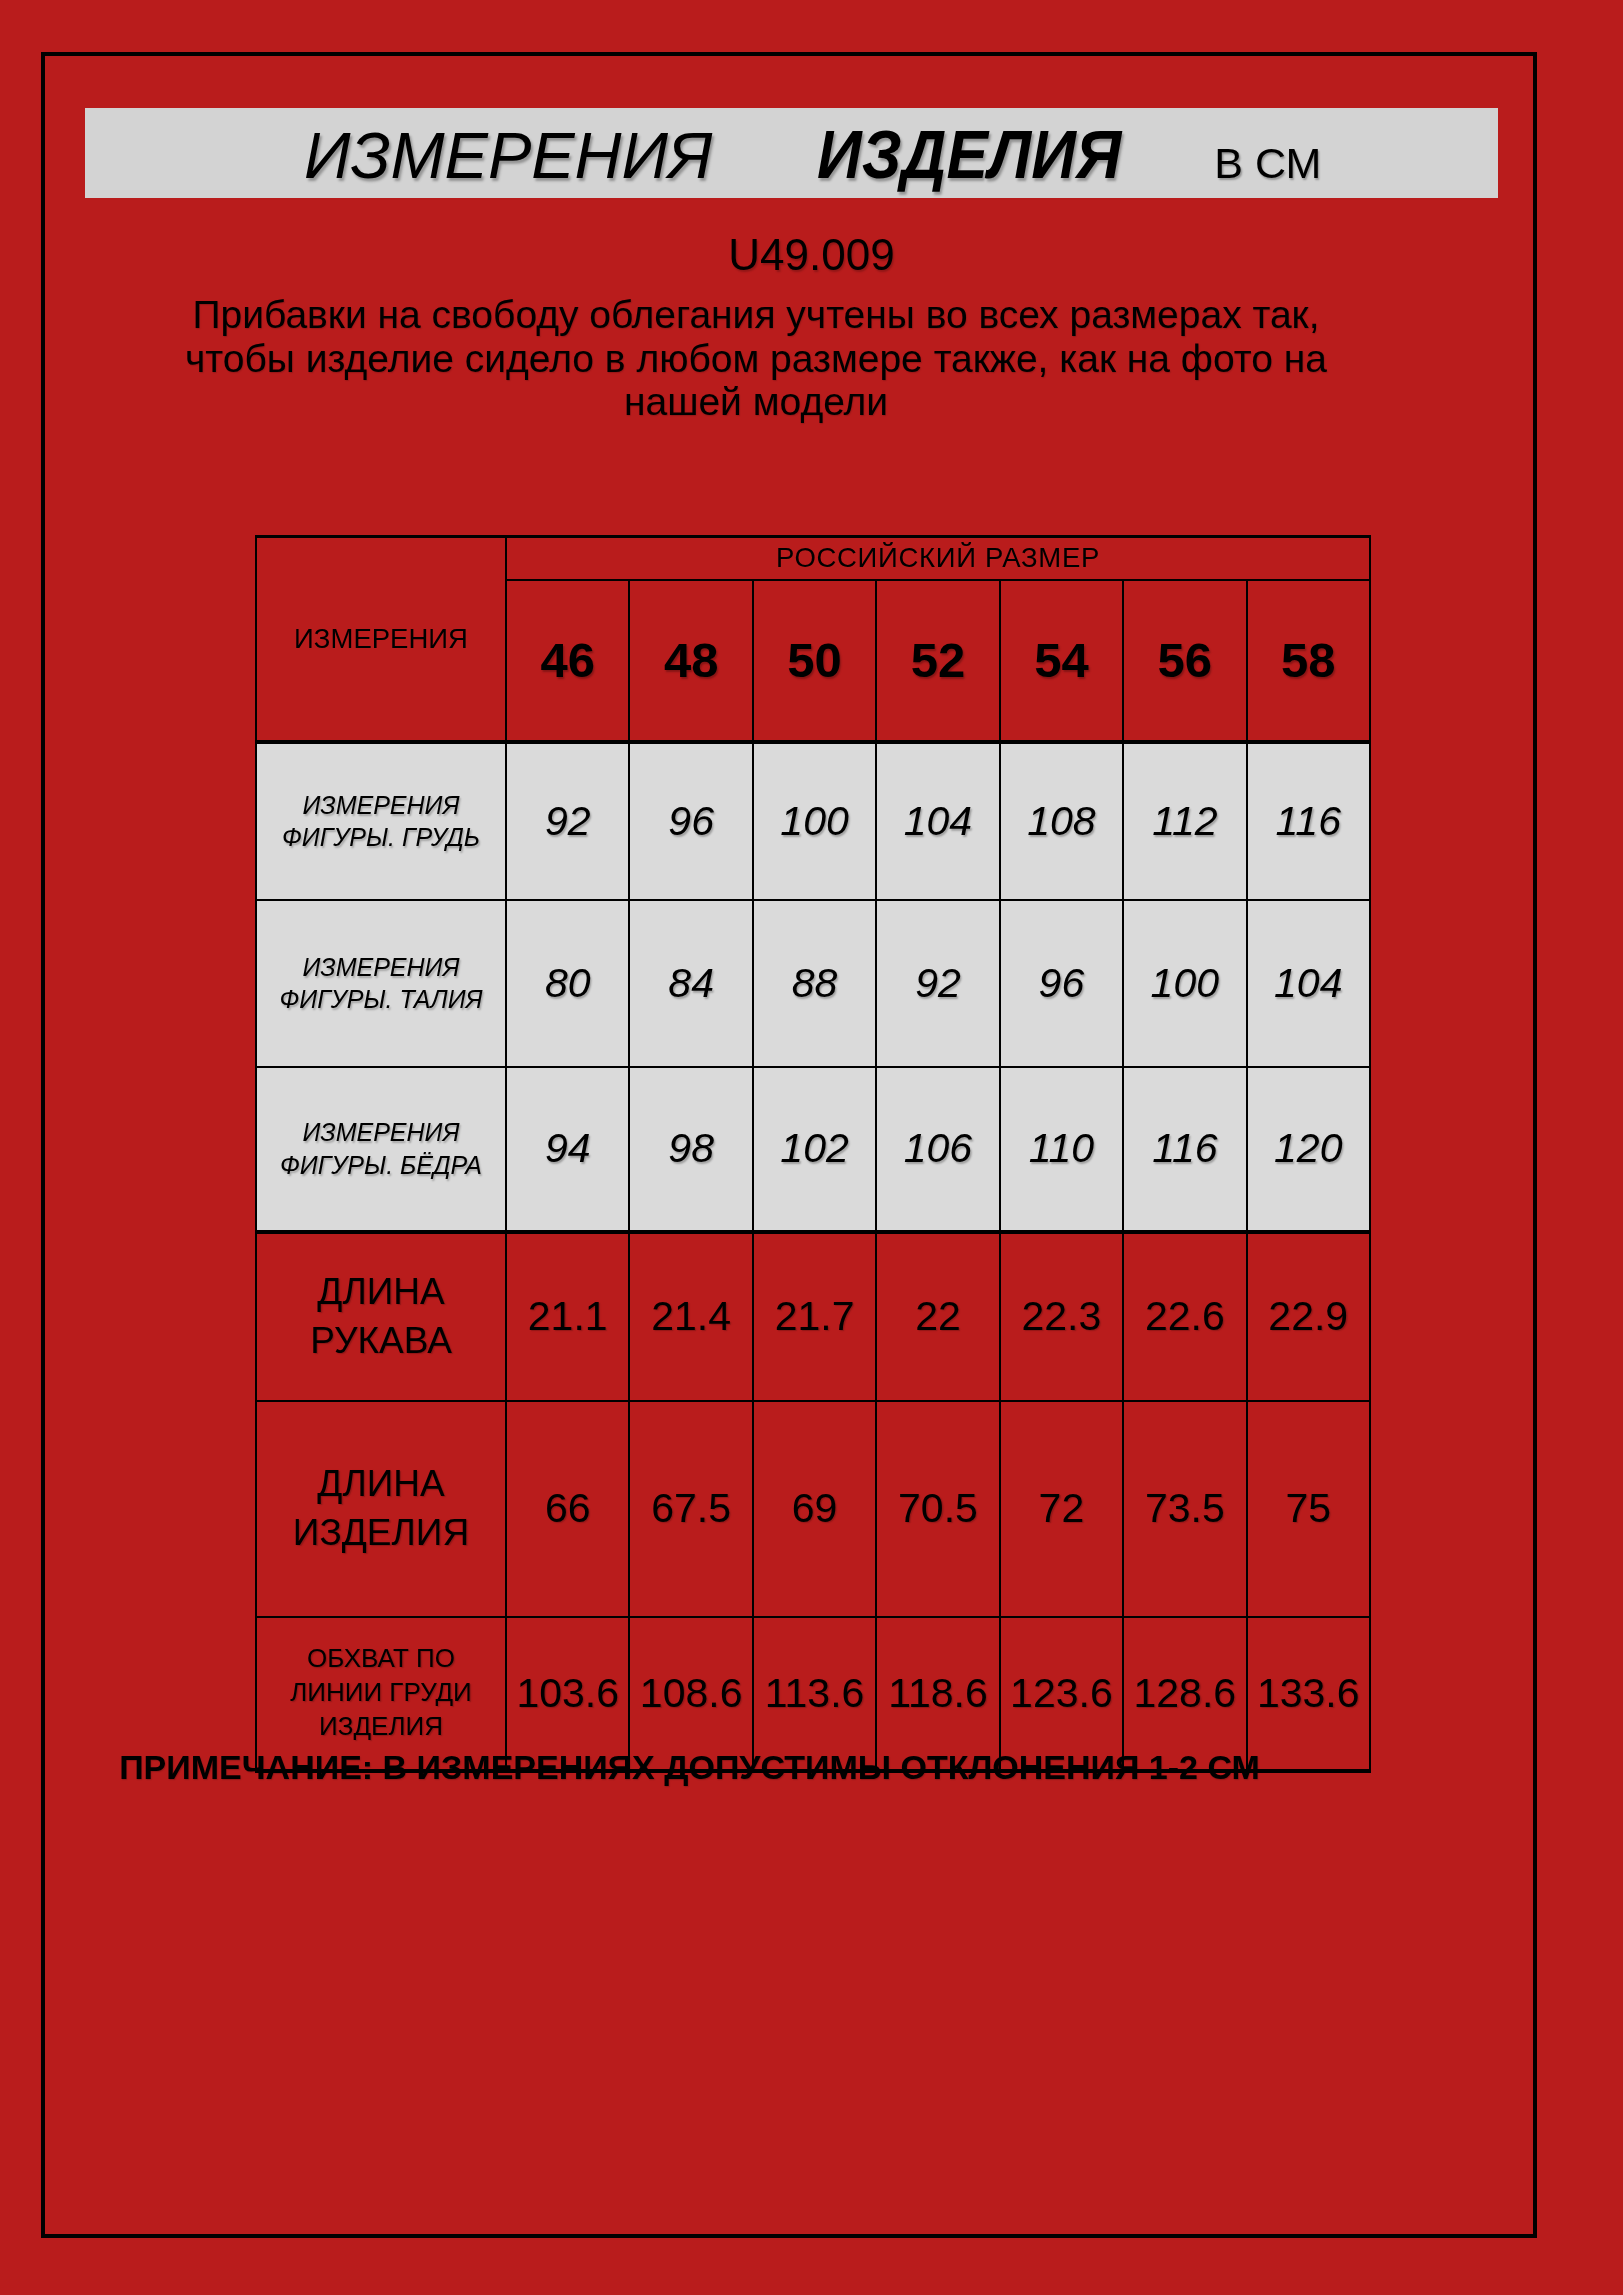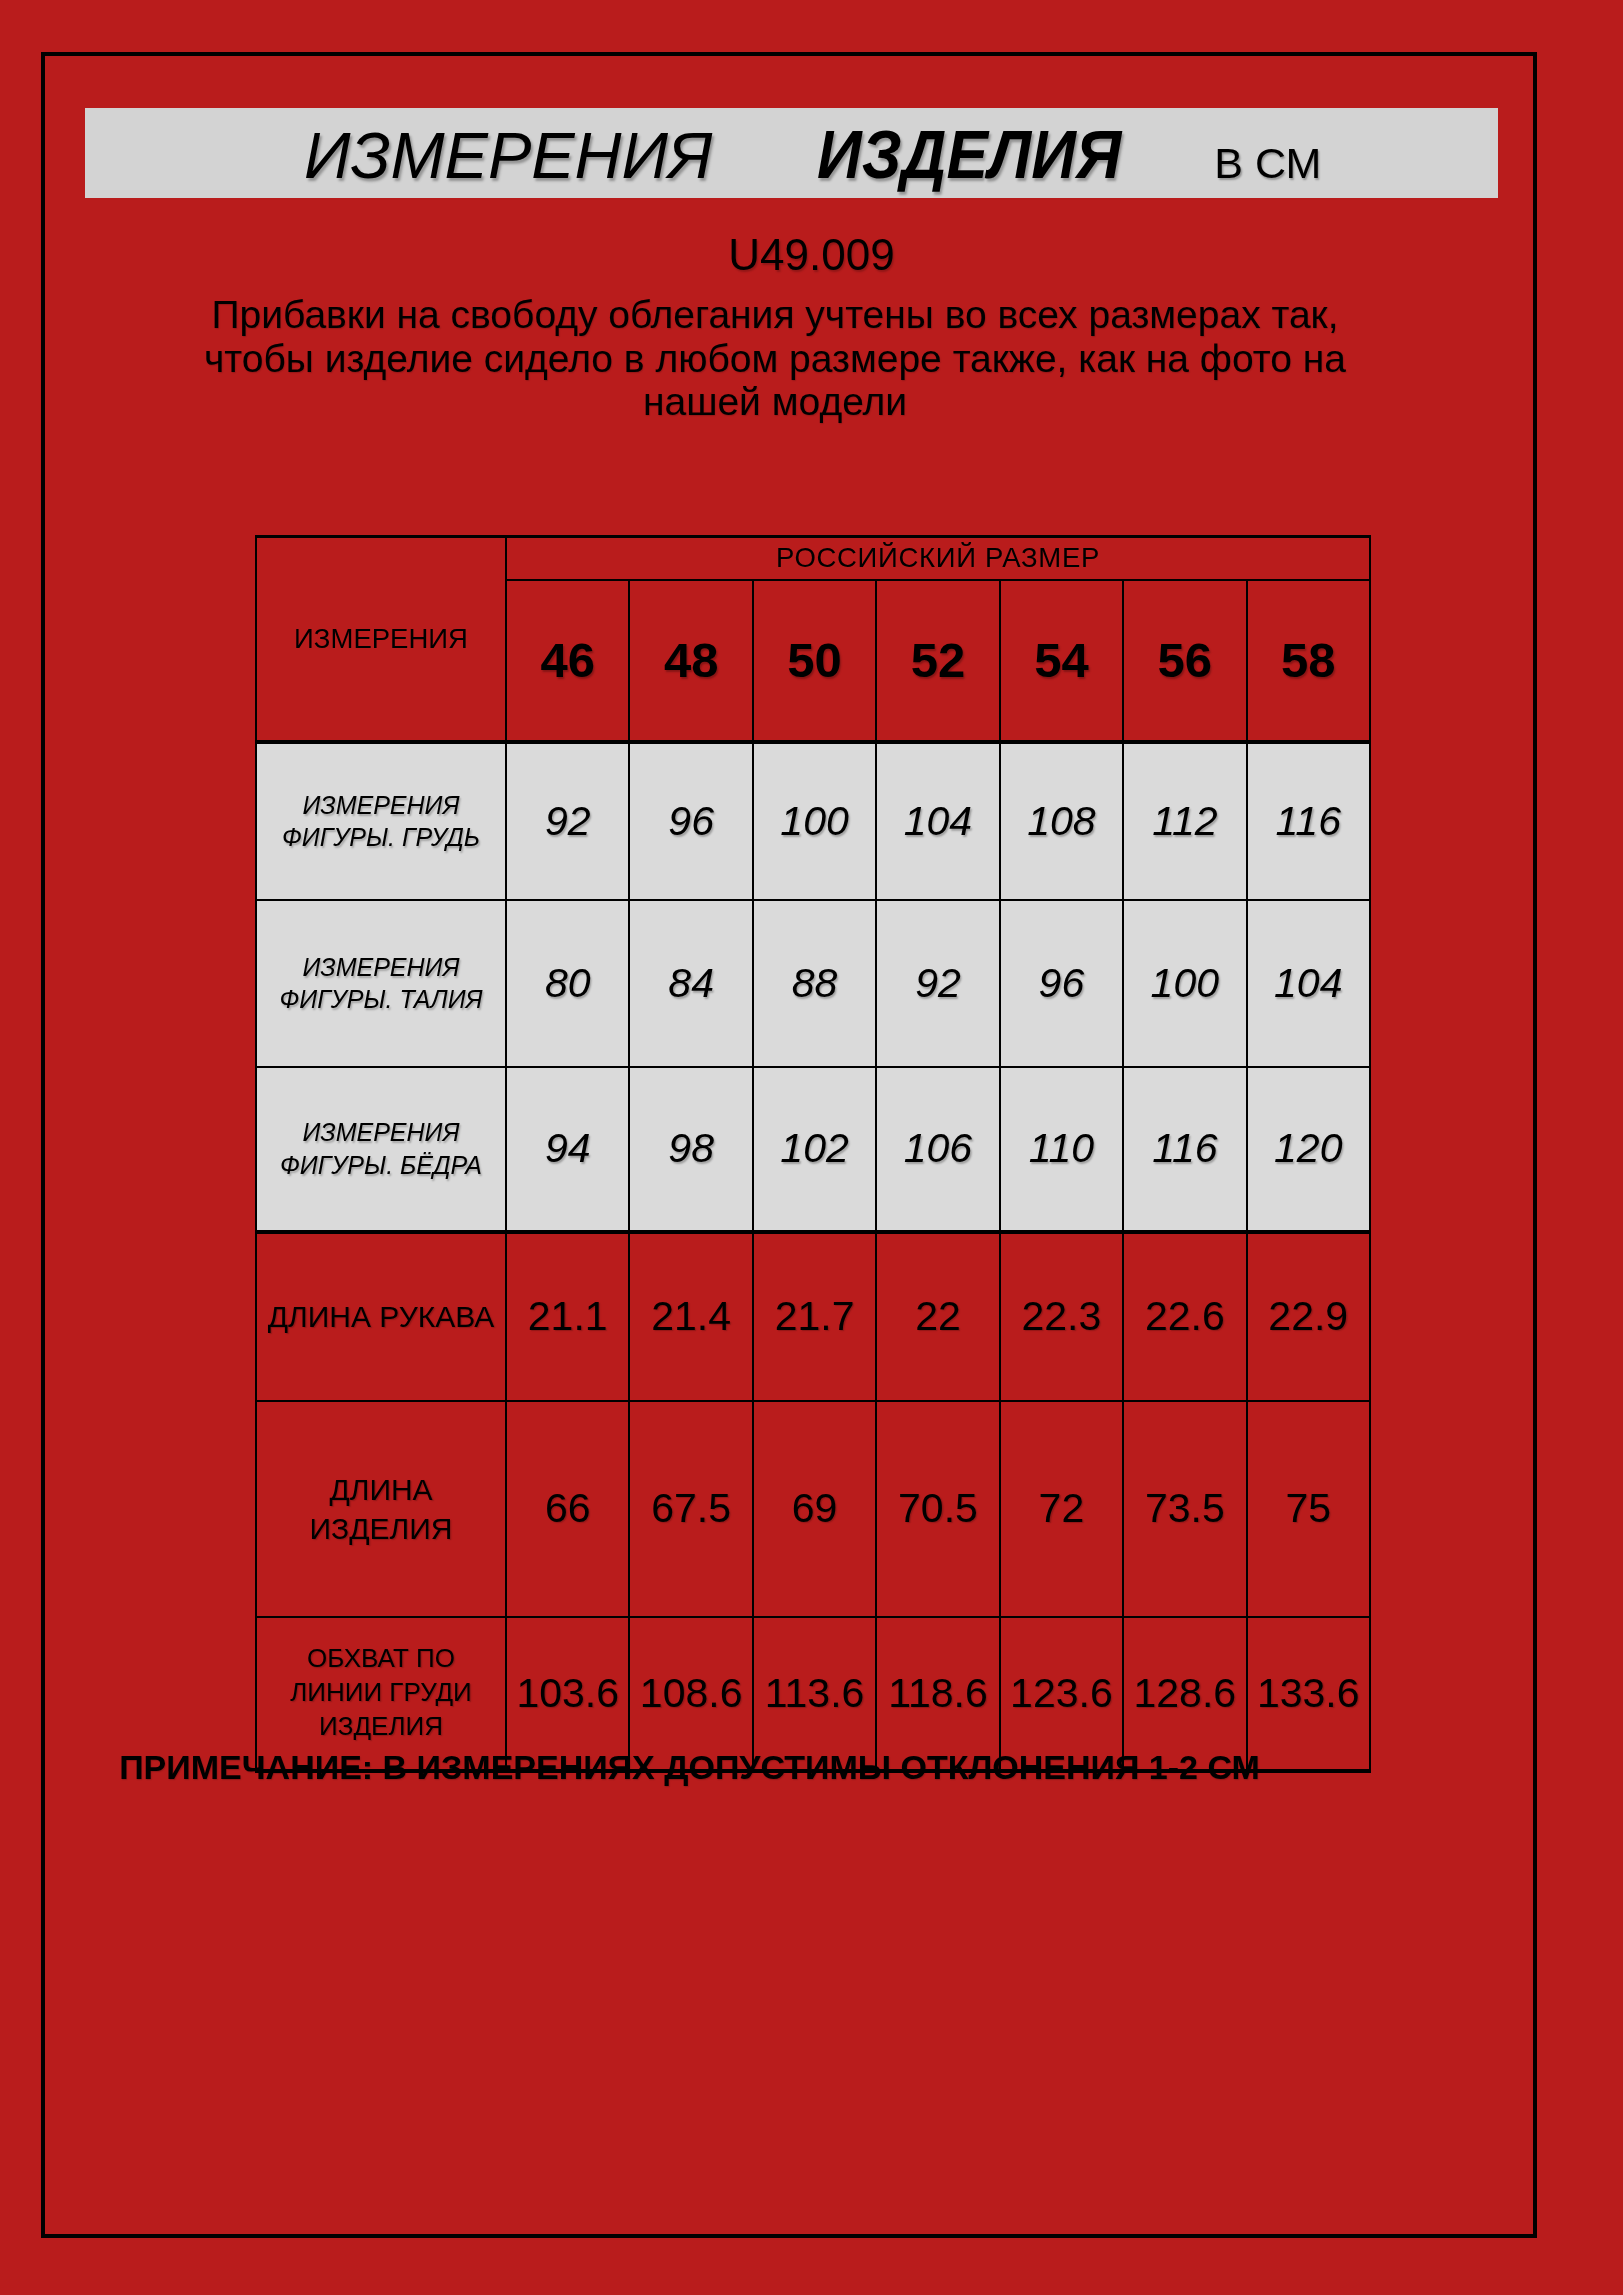--- a/index.html
+++ b/index.html
@@ -55,28 +55,27 @@
   .code {
     position: absolute;
     left: 0; top: 230px;
     width: 1623px;
     text-align: center;
     font-size: 44px;
     text-shadow: 1.3px 2px 2px rgba(0,0,0,0.22);
   }
   .intro {
     position: absolute;
-    left: 10px; top: 293px;
+    left: 0; top: 293px;
     width: 1512px;
     text-align: center;
     font-size: 39px;
     line-height: 1.12;
     white-space: pre-line;
     text-shadow: 0.7px 1.3px 1.3px rgba(0,0,0,0.18);
-    padding-left: 9px;
   }
   table.size-table {
     position: absolute;
     left: 255px; top: 535px;
     width: 1116px;
     border-collapse: collapse;
     table-layout: fixed;
     text-align: center;
   }
   .size-table th, .size-table td {
@@ -93,21 +92,21 @@
   .tr-sizes { height: 162px; padding-left: 12px; }
   .tr-sizes th {
     border-bottom: 4.6px solid #000;
     font-size: 49px;
     font-weight: bold;
     text-shadow: 1.3px 2px 2px rgba(0,0,0,0.28);
   }
   .figure-row { background: #dadada; font-style: italic; }
   .figure-row th { font-size: 25px; line-height: 1.3; text-shadow: 1.3px 2px 2px rgba(0,0,0,0.25); }
   .figure-row td { font-size: 41px; text-shadow: 1.3px 2px 2px rgba(0,0,0,0.28); }
-  .product-row th { font-size: 30px; line-height: 1.3; text-shadow: 1.3px 1.3px 1.3px rgba(0,0,0,0.22); }
+  .product-row th { font-size: 37px; line-height: 1.3; text-shadow: 1.3px 1.3px 1.3px rgba(0,0,0,0.22); }
   .product-row td { font-size: 41px; text-shadow: 1.3px 1.3px 1.3px rgba(0,0,0,0.22); }
   .product-row.row-girth th { font-size: 26px; }
   .row-chest  { height: 158px; }
   .row-waist  { height: 167px; }
   .row-hips   { height: 165px; }
   .row-hips th, .row-hips td { border-bottom: 4.6px solid #000; }
   .row-sleeve { height: 169px; }
   .row-length { height: 216px; }
   .row-girth  { height: 154px; }
   .row-girth th, .row-girth td { border-bottom: 4.6px solid #000; }

